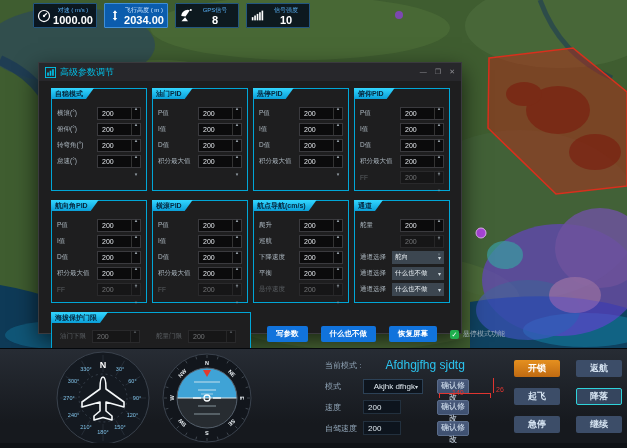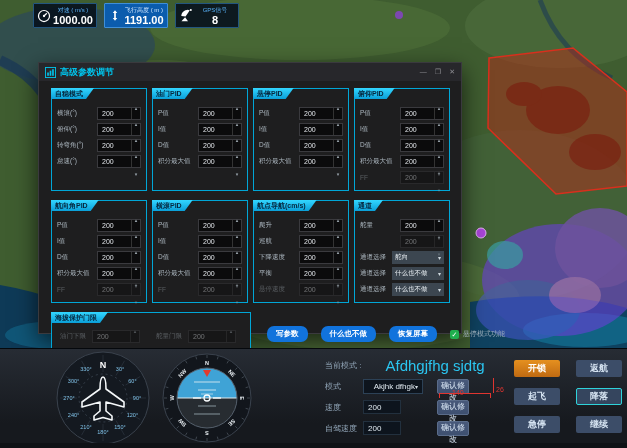--- a/index.html
+++ b/index.html
@@ -20,21 +20,21 @@
   .tb-texts{flex:1;text-align:center;overflow:hidden}
   .tb-label{font-size:6px;color:#57b0f5;line-height:8px;white-space:nowrap}
   .tb-box.blue .tb-label{color:#cfe6ff}
   .tb-box.orange .tb-label{color:#f5c08a}
   .tb-value{font-size:11px;font-weight:bold;color:#fff;line-height:12px}
 
   
   #dialog{position:absolute;left:38px;top:62px;width:424px;height:272px;background:#1e1e1f;
     border:1px solid #3a3a3e;z-index:10;box-shadow:0 8px 22px rgba(0,0,0,.65)}
   .dlg-titlebar{height:18px;background:#27272b;display:flex;align-items:center;gap:4px;padding:0 6px}
-  .dlg-title{color:#00c2ea;font-size:9px;font-weight:bold}
+  .dlg-title{color:#00c2ea;font-size:9px;font-weight:normal}
   .dlg-ctrls{margin-left:auto;display:flex;gap:8px;color:#8b8b90;font-size:7px}
   .dlg-ctrls span{cursor:pointer}
   .dlg-body{padding:7px 12px 0}
   .groups-grid{display:grid;grid-template-columns:repeat(4,96px);gap:9px 5px}
   .group{position:relative;border:1px solid #00a6d6;padding:15px 5px 3px;background:#1e1e1f}
   .gtab{position:absolute;top:-1px;left:-1px;height:11px;line-height:11px;padding:0 11px 0 4px;
     background:linear-gradient(180deg,#33d6ff,#0a9fd8);color:#05283f;font-size:7px;font-weight:bold;
     clip-path:polygon(0 0,100% 0,calc(100% - 8px) 100%,0 100%);white-space:nowrap;max-width:95%}
   .frow{display:flex;align-items:center;justify-content:space-between;height:13px;margin:3px 0}
   .flabel{font-size:6.5px;color:#aeb9c2;white-space:nowrap}
@@ -48,42 +48,42 @@
   .sel{width:52px;height:13px;background:#3c4650;display:flex;align-items:center;
     justify-content:space-between;padding:0 3px;font-size:6.5px;color:#e6ecf0;flex:none}
   .caret::before{content:"▾";font-size:6px;color:#cfd8de}
   .dlg-footer{display:flex;align-items:flex-end;margin-top:9px}
   .group.wide{width:200px;padding:14px 8px 4px}
   .gbody.inline{display:flex;gap:16px}
   .gbody.inline .frow{gap:6px}
   .gbody.inline .spin{width:48px}
   .foot-actions{display:flex;align-items:center;gap:13px;margin-left:16px;margin-bottom:9px}
   .btn-blue{background:#1173dc;color:#fff;font-size:7.5px;font-weight:bold;border:none;
-    padding:3px 9px;border-radius:7px;cursor:pointer;white-space:nowrap}
+    padding:3px 9px;border-radius:2px;cursor:pointer;white-space:nowrap}
   .chk{display:flex;align-items:center;gap:4px;cursor:pointer}
   .chk-box{width:9px;height:9px;background:#1fae4e;border-radius:2px;color:#fff;
     font-size:7px;line-height:9px;text-align:center;flex:none}
   .chk-box::before{content:"✓"}
   .chk-label{font-size:7px;color:#9fb0bd;white-space:nowrap}
 
   
   #watermark{position:absolute;left:158px;top:191px;z-index:30;font-size:45px;color:#fff;letter-spacing:1px;
     text-shadow:-2px -2px 0 #1c1c1c,2px -2px 0 #1c1c1c,-2px 2px 0 #1c1c1c,2px 2px 0 #1c1c1c,
       0 -2px 0 #1c1c1c,0 2px 0 #1c1c1c,-2px 0 0 #1c1c1c,2px 0 0 #1c1c1c,0 3px 5px rgba(0,0,0,.45)}
 
   
   #bottom{position:absolute;left:0;top:348px;width:627px;height:100px;z-index:15;
     background:linear-gradient(180deg,#272c34,#16191e 75%);border-top:1px solid #05080c}
   #bottom::after{content:"";position:absolute;left:0;right:0;bottom:0;height:5px;background:#0f1216}
   #gauges{position:absolute;left:45px;top:2px}
   .bp-form{position:absolute;left:325px;top:8px;width:200px}
   .bp-row{display:flex;align-items:center;height:16px;margin-bottom:5px}
   .bp-label{width:38px;font-size:8px;color:#8fa3b5;white-space:nowrap}
   .bp-label.auto{width:auto;margin-right:24px}
-  .bp-mode{color:#2bc5f0;font-size:15px}
+  .bp-mode{color:#2bc5f0;font-size:12px}
   .bp-select{width:60px;height:15px;background:#0d141d;border:1px solid #2c4156;display:flex;
     align-items:center;justify-content:flex-end;padding:0 4px;color:#dfe8ef;font-size:8px;cursor:pointer}
   .bp-input{width:38px;height:14px;background:#0d141d;border:1px solid #22303e;color:#dfe8ef;
     font-size:8px;padding:0 4px;font-family:inherit}
   .btn-confirm{margin-left:14px;width:32px;height:15px;background:linear-gradient(180deg,#48597a,#37486301);
     background-color:#3e5070;border:1px solid #5a6c8a;border-radius:2px;color:#d9e6f4;font-size:8px;
     line-height:12px;cursor:pointer;flex:none}
   .measure-h{position:absolute;left:439px;top:44px;width:52px;height:5px;
     border-top:1px solid #e03530;border-left:1px solid #e03530;border-right:1px solid #e03530}
   .measure-h span{position:absolute;left:12px;top:-5px;color:#e03530;font-size:7px;background:transparent}
@@ -148,34 +148,51 @@
         </span>
       </div>
       <div class="tb-box blue">
         <span class="tb-icon">
           <svg viewBox="0 0 16 16" width="12" height="15">
             <path d="M8 1 L5 4.6 H6.9 V11.4 H5 L8 15 L11 11.4 H9.1 V4.6 H11 Z" fill="#fff"></path>
           </svg>
         </span>
         <span class="tb-texts">
           <div class="tb-label">飞行高度 ( m )</div>
-          <div class="tb-value">1191.00</div>
+          <div class="tb-value">2034.00</div>
         </span>
       </div>
       <div class="tb-box">
         <span class="tb-icon">
           <svg viewBox="0 0 16 16" width="15" height="15">
             <path d="M2.5 8.5 A6.5 6.5 0 0 1 11.5 2.5 L7 9 Z" fill="#fff"></path>
             <circle cx="12.6" cy="2.2" r="1.1" fill="#fff"></circle>
             <path d="M6.5 9.8 L9.6 14.2 H2.6 Z" fill="#fff"></path>
           </svg>
         </span>
         <span class="tb-texts">
           <div class="tb-label">GPS信号</div>
           <div class="tb-value">8</div>
+        </span>
+      </div>
+      <div class="tb-box">
+        <span class="tb-icon">
+          <svg viewBox="0 0 16 16" width="15" height="13">
+            <g fill="#fff">
+              <rect x="1" y="10" width="2" height="4"></rect>
+              <rect x="4" y="8" width="2" height="6"></rect>
+              <rect x="7" y="6" width="2" height="8"></rect>
+              <rect x="10" y="4" width="2" height="10"></rect>
+              <rect x="13" y="2" width="2" height="12"></rect>
+            </g>
+          </svg>
+        </span>
+        <span class="tb-texts">
+          <div class="tb-label">信号强度</div>
+          <div class="tb-value">10</div>
         </span>
       </div>
     </div>
 
   <div id="dialog">
     <div class="dlg-titlebar">
       <span style="display:flex">
         <svg viewBox="0 0 12 12" width="11" height="11">
           <rect x="0.5" y="0.5" width="11" height="11" fill="none" stroke="#00c2ea"></rect>
           <rect x="2.4" y="6" width="1.8" height="3.6" fill="#00c2ea"></rect>

